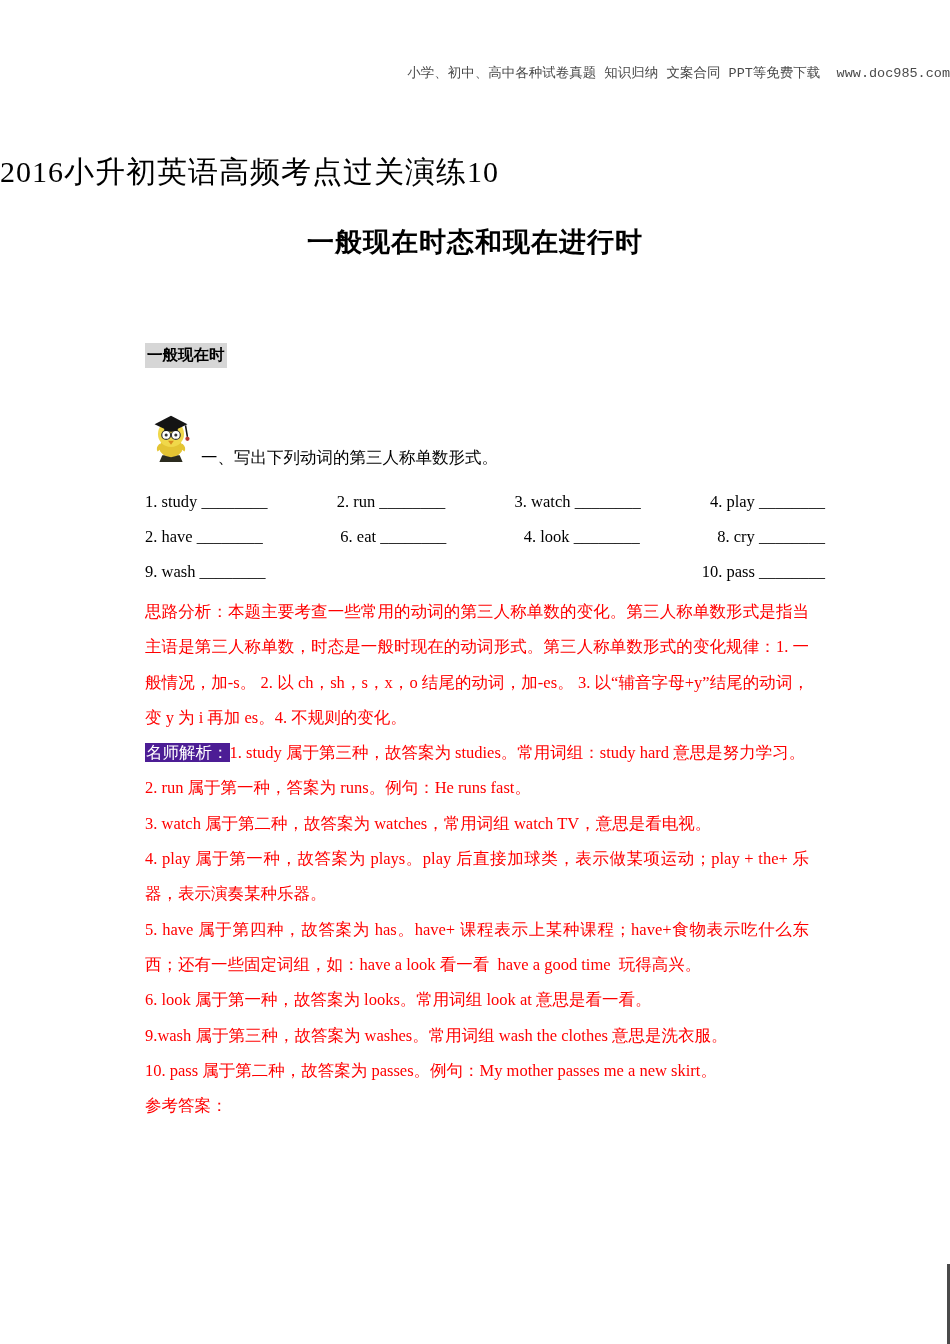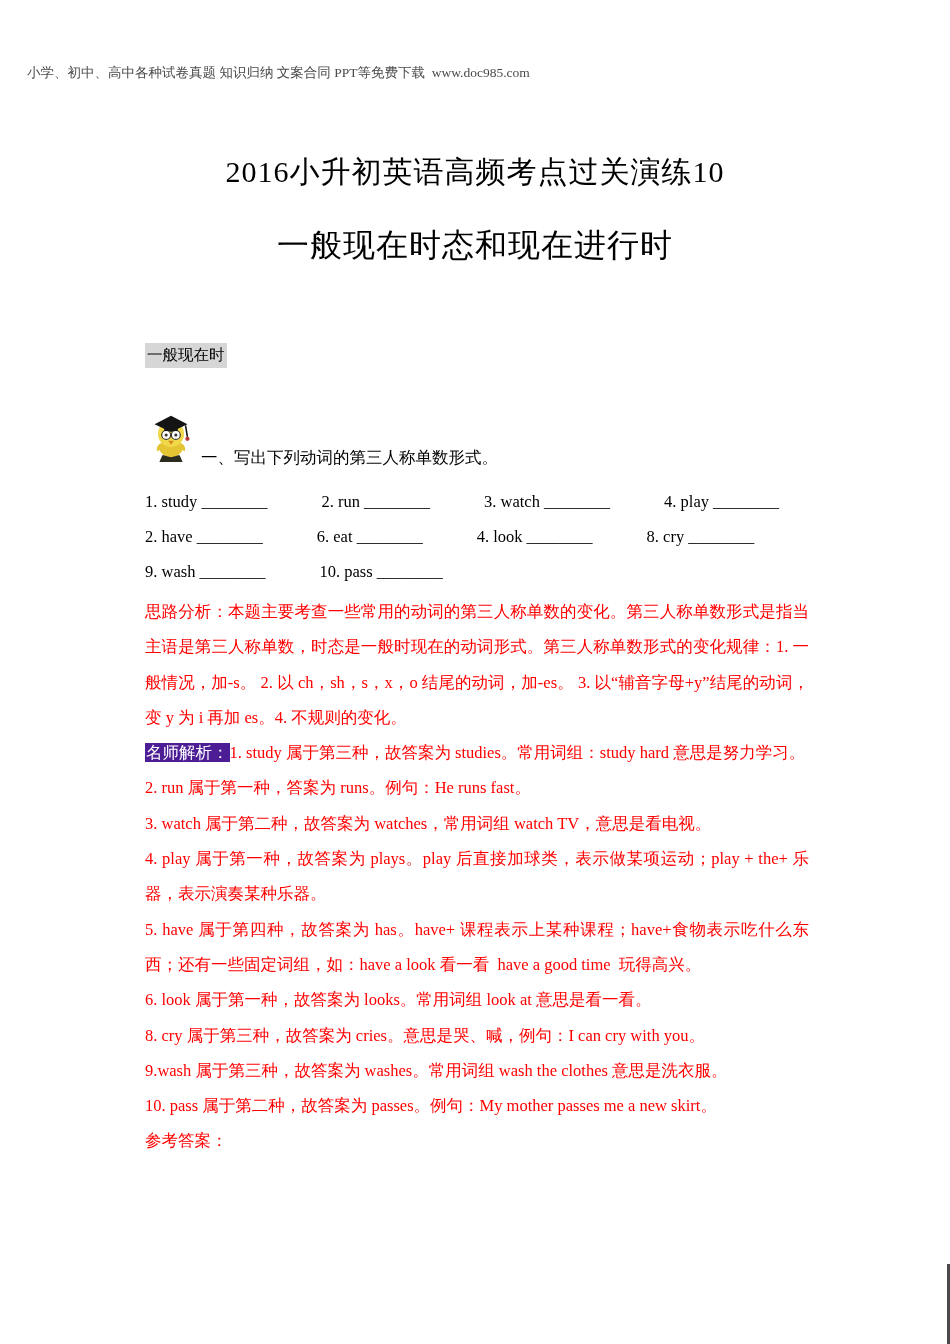--- a/index.html
+++ b/index.html
@@ -6,53 +6,53 @@
   html,body { background:#ffffff; }
   body {
     width:950px; height:1344px;
     font-family:"Liberation Serif","DejaVu Serif",serif;
     color:#000;
   }
   .page { position:relative; width:950px; height:1344px; background:#fff; overflow:hidden; }
 
   .site-header {
     position:absolute; top:64px; left:0; width:100%;
-    text-align:left; font-size:13.5px; color:#4a4a4a;
-    font-family:Liberation Serif, serif;
+    text-align:right; font-size:13.5px; color:#4a4a4a;
+    font-family:Liberation Mono, monospace;
     white-space:pre-wrap;
     padding-left:27px;
   }
 
   .doc-title {
     position:absolute; top:152px; left:0; width:100%;
-    text-align:center; font-size:30px; font-weight:400; letter-spacing:1px;
+    font-size:30px; font-weight:400; letter-spacing:1px;
   }
   .doc-subtitle {
     position:absolute; top:224px; left:0; width:100%;
-    text-align:center; font-size:32px; font-weight:400; letter-spacing:1px;
+    text-align:center; font-size:27px; font-weight:700; letter-spacing:1px;
   }
 
   .section-label {
     position:absolute; left:145px; top:343px;
-    font-size:15.5px; font-weight:400;
+    font-size:15.5px; font-weight:700;
     background:#d6d6d6; padding:2px 2px;
   }
 
   .mascot { position:absolute; left:142px; top:404px; width:58px; height:60px; }
 
   .exercise-heading {
     position:absolute; left:201px; top:447px;
     font-size:16.5px; font-weight:400;
   }
 
   .exercise-rows {
     position:absolute; left:145px; top:492px; width:680px;
     font-size:16.5px;
   }
-  .exercise-row { display:flex; gap:54px; height:35px; align-items:flex-start; }
+  .exercise-row { display:flex; gap:34px; height:35px; align-items:flex-start;justify-content:space-between; }
   .exercise-row span { white-space:pre; }
 
   .red-block {
     position:absolute; left:145px; top:594px; width:664px;
     color:#ff0000; font-size:16.5px; line-height:35.3px;
     text-align:justify;
   }
   .red-block p { margin:0; white-space:pre-wrap; }
   .label-bold { font-weight:400; }
   .label-highlight { background:#4c1d95; color:#ffffff; padding:0 1px; }
@@ -115,21 +115,20 @@
   </div>
 
   <div class="red-block">
     <p><span class="label-bold">思路分析：</span><span>本题主要考查一些常用的动词的第三人称单数的变化。第三人称单数形式是指当主语是第三人称单数，时态是一般时现在的动词形式。第三人称单数形式的变化规律：1. 一般情况，加-s。 2. 以 ch，sh，s，x，o 结尾的动词，加-es。 3. 以“辅音字母+y”结尾的动词，变 y 为 i 再加 es。4. 不规则的变化。</span></p>
     <p><span class="label-highlight">名师解析：</span><span>1. study 属于第三种，故答案为 studies。常用词组：study hard 意思是努力学习。</span></p>
     <p>2. run 属于第一种，答案为 runs。例句：He runs fast。</p>
     <p>3. watch 属于第二种，故答案为 watches，常用词组 watch TV，意思是看电视。</p>
     <p>4. play 属于第一种，故答案为 plays。play 后直接加球类，表示做某项运动；play + the+ 乐器，表示演奏某种乐器。</p>
     <p>5. have 属于第四种，故答案为 has。have+ 课程表示上某种课程；have+食物表示吃什么东西；还有一些固定词组，如：have a look 看一看  have a good time  玩得高兴。</p>
     <p>6. look 属于第一种，故答案为 looks。常用词组 look at 意思是看一看。</p>
-    <p>8. cry 属于第三种，故答案为 cries。意思是哭、喊，例句：I can cry with you。</p>
     <p>9.wash 属于第三种，故答案为 washes。常用词组 wash the clothes 意思是洗衣服。</p>
     <p>10. pass 属于第二种，故答案为 passes。例句：My mother passes me a new skirt。</p>
     <p class="label-bold">参考答案：</p>
   </div>
 
   <div class="scrollbar-thumb"></div>
 
 </div>
 
 </body></html>

